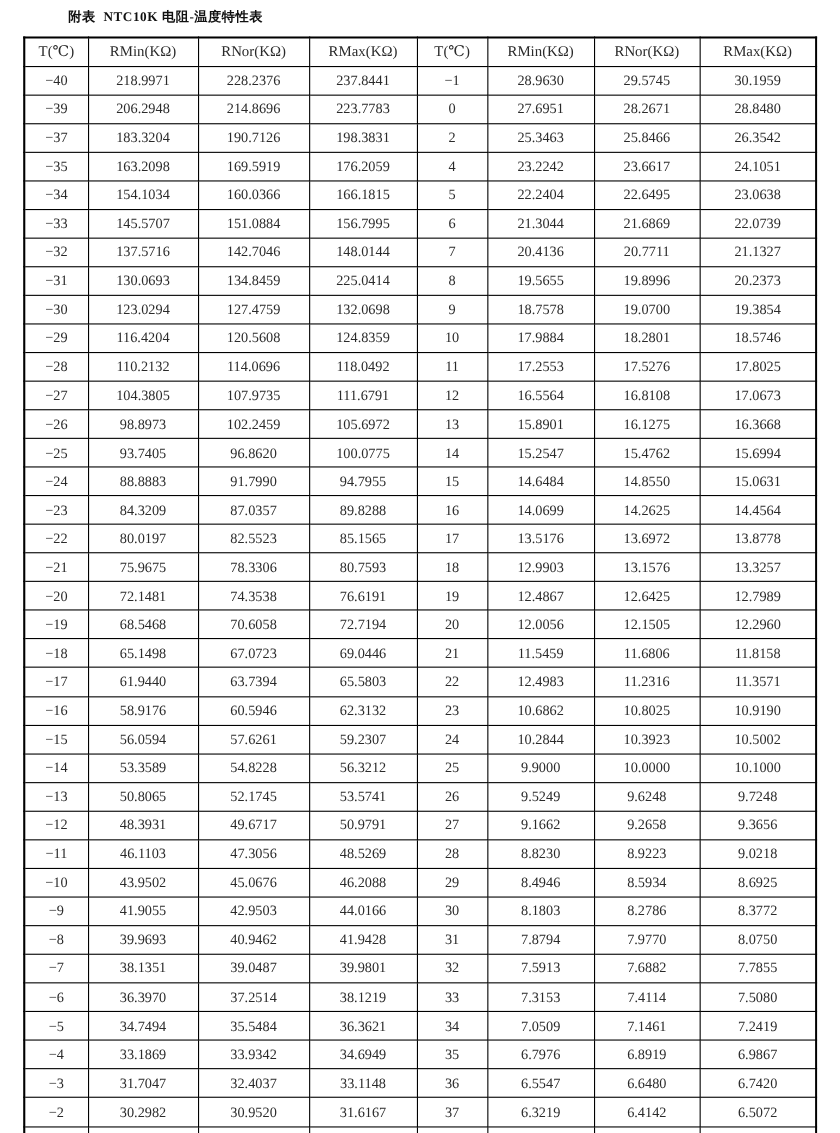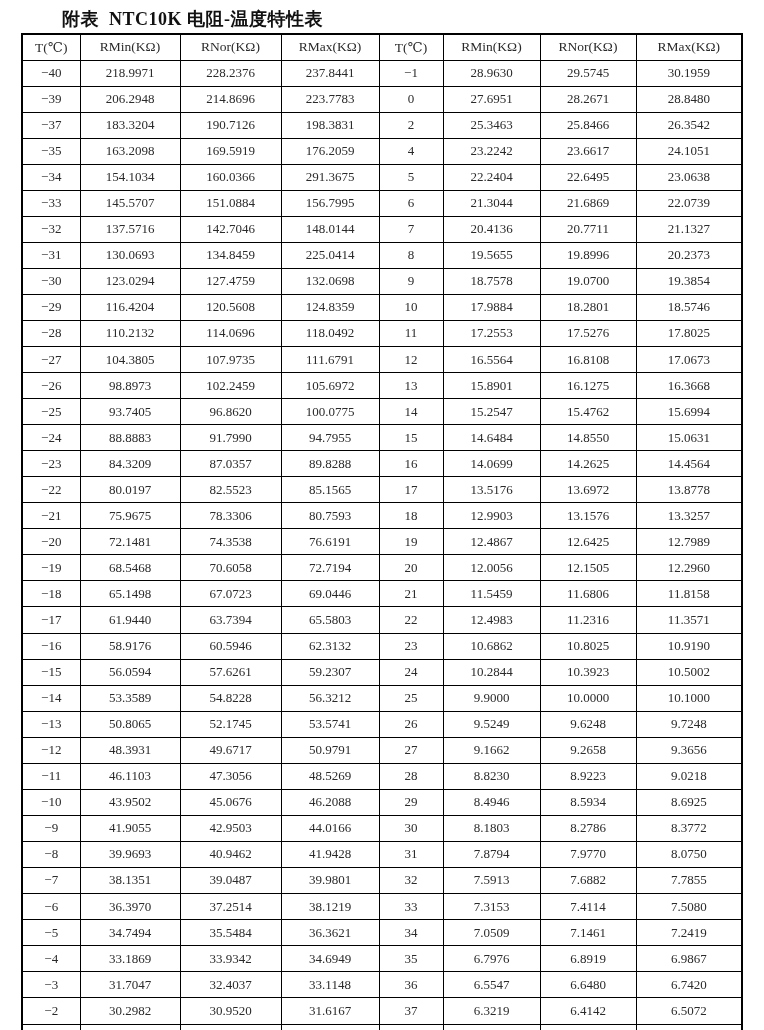--- a/index.html
+++ b/index.html
@@ -13,21 +13,21 @@
     height: 1030px;
     background: #ffffff;
     overflow: hidden;
     font-family: "Liberation Serif", "DejaVu Serif", serif;
     color: #2a2a2a;
   }
   .doc-title {
     position: absolute;
     left: 62px;
     top: 7px;
-    font-size: 18px;
+    font-size: 12px;
     font-weight: bold;
     color: #111111;
     letter-spacing: 0.5px;
     white-space: pre;
   }
   .table-clip {
     position: absolute;
     left: 21px;
     top: 33px;
     width: 722px;
@@ -125,21 +125,21 @@
             <td>176.2059</td>
             <td>4</td>
             <td>23.2242</td>
             <td>23.6617</td>
             <td>24.1051</td>
           </tr>
           <tr class="data-row">
             <td>−34</td>
             <td>154.1034</td>
             <td>160.0366</td>
-            <td>291.3675</td>
+            <td>166.1815</td>
             <td>5</td>
             <td>22.2404</td>
             <td>22.6495</td>
             <td>23.0638</td>
           </tr>
           <tr class="data-row">
             <td>−33</td>
             <td>145.5707</td>
             <td>151.0884</td>
             <td>156.7995</td>

